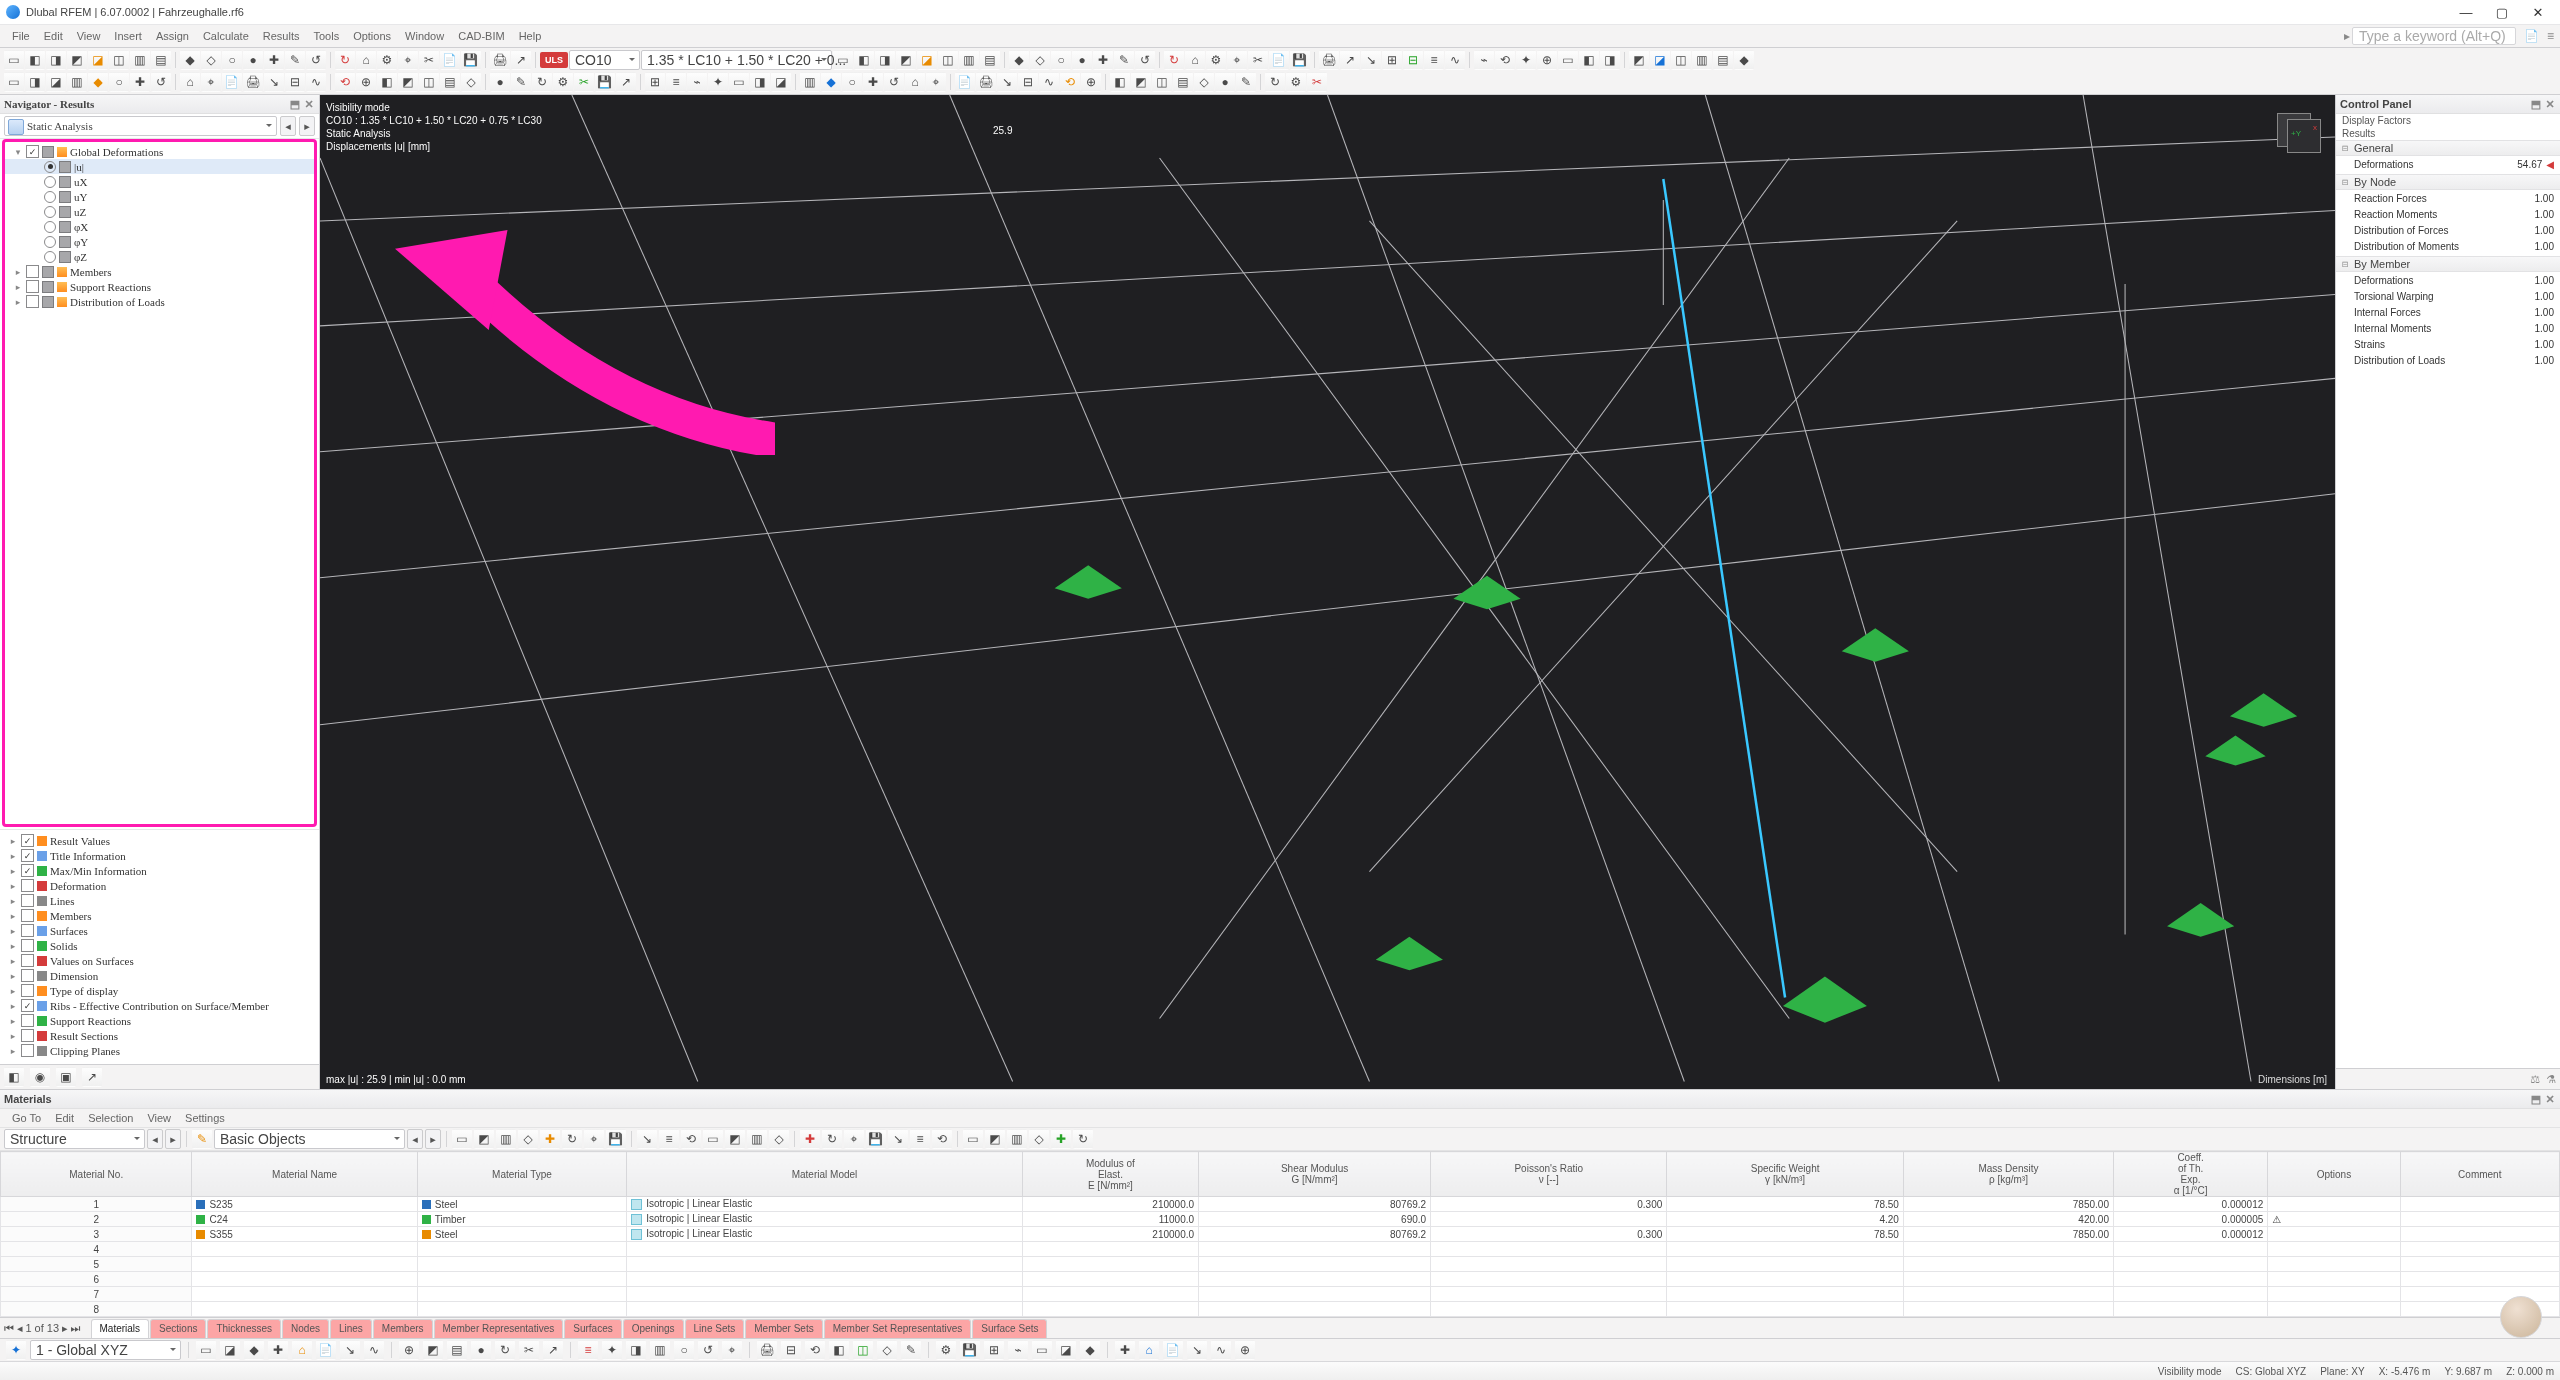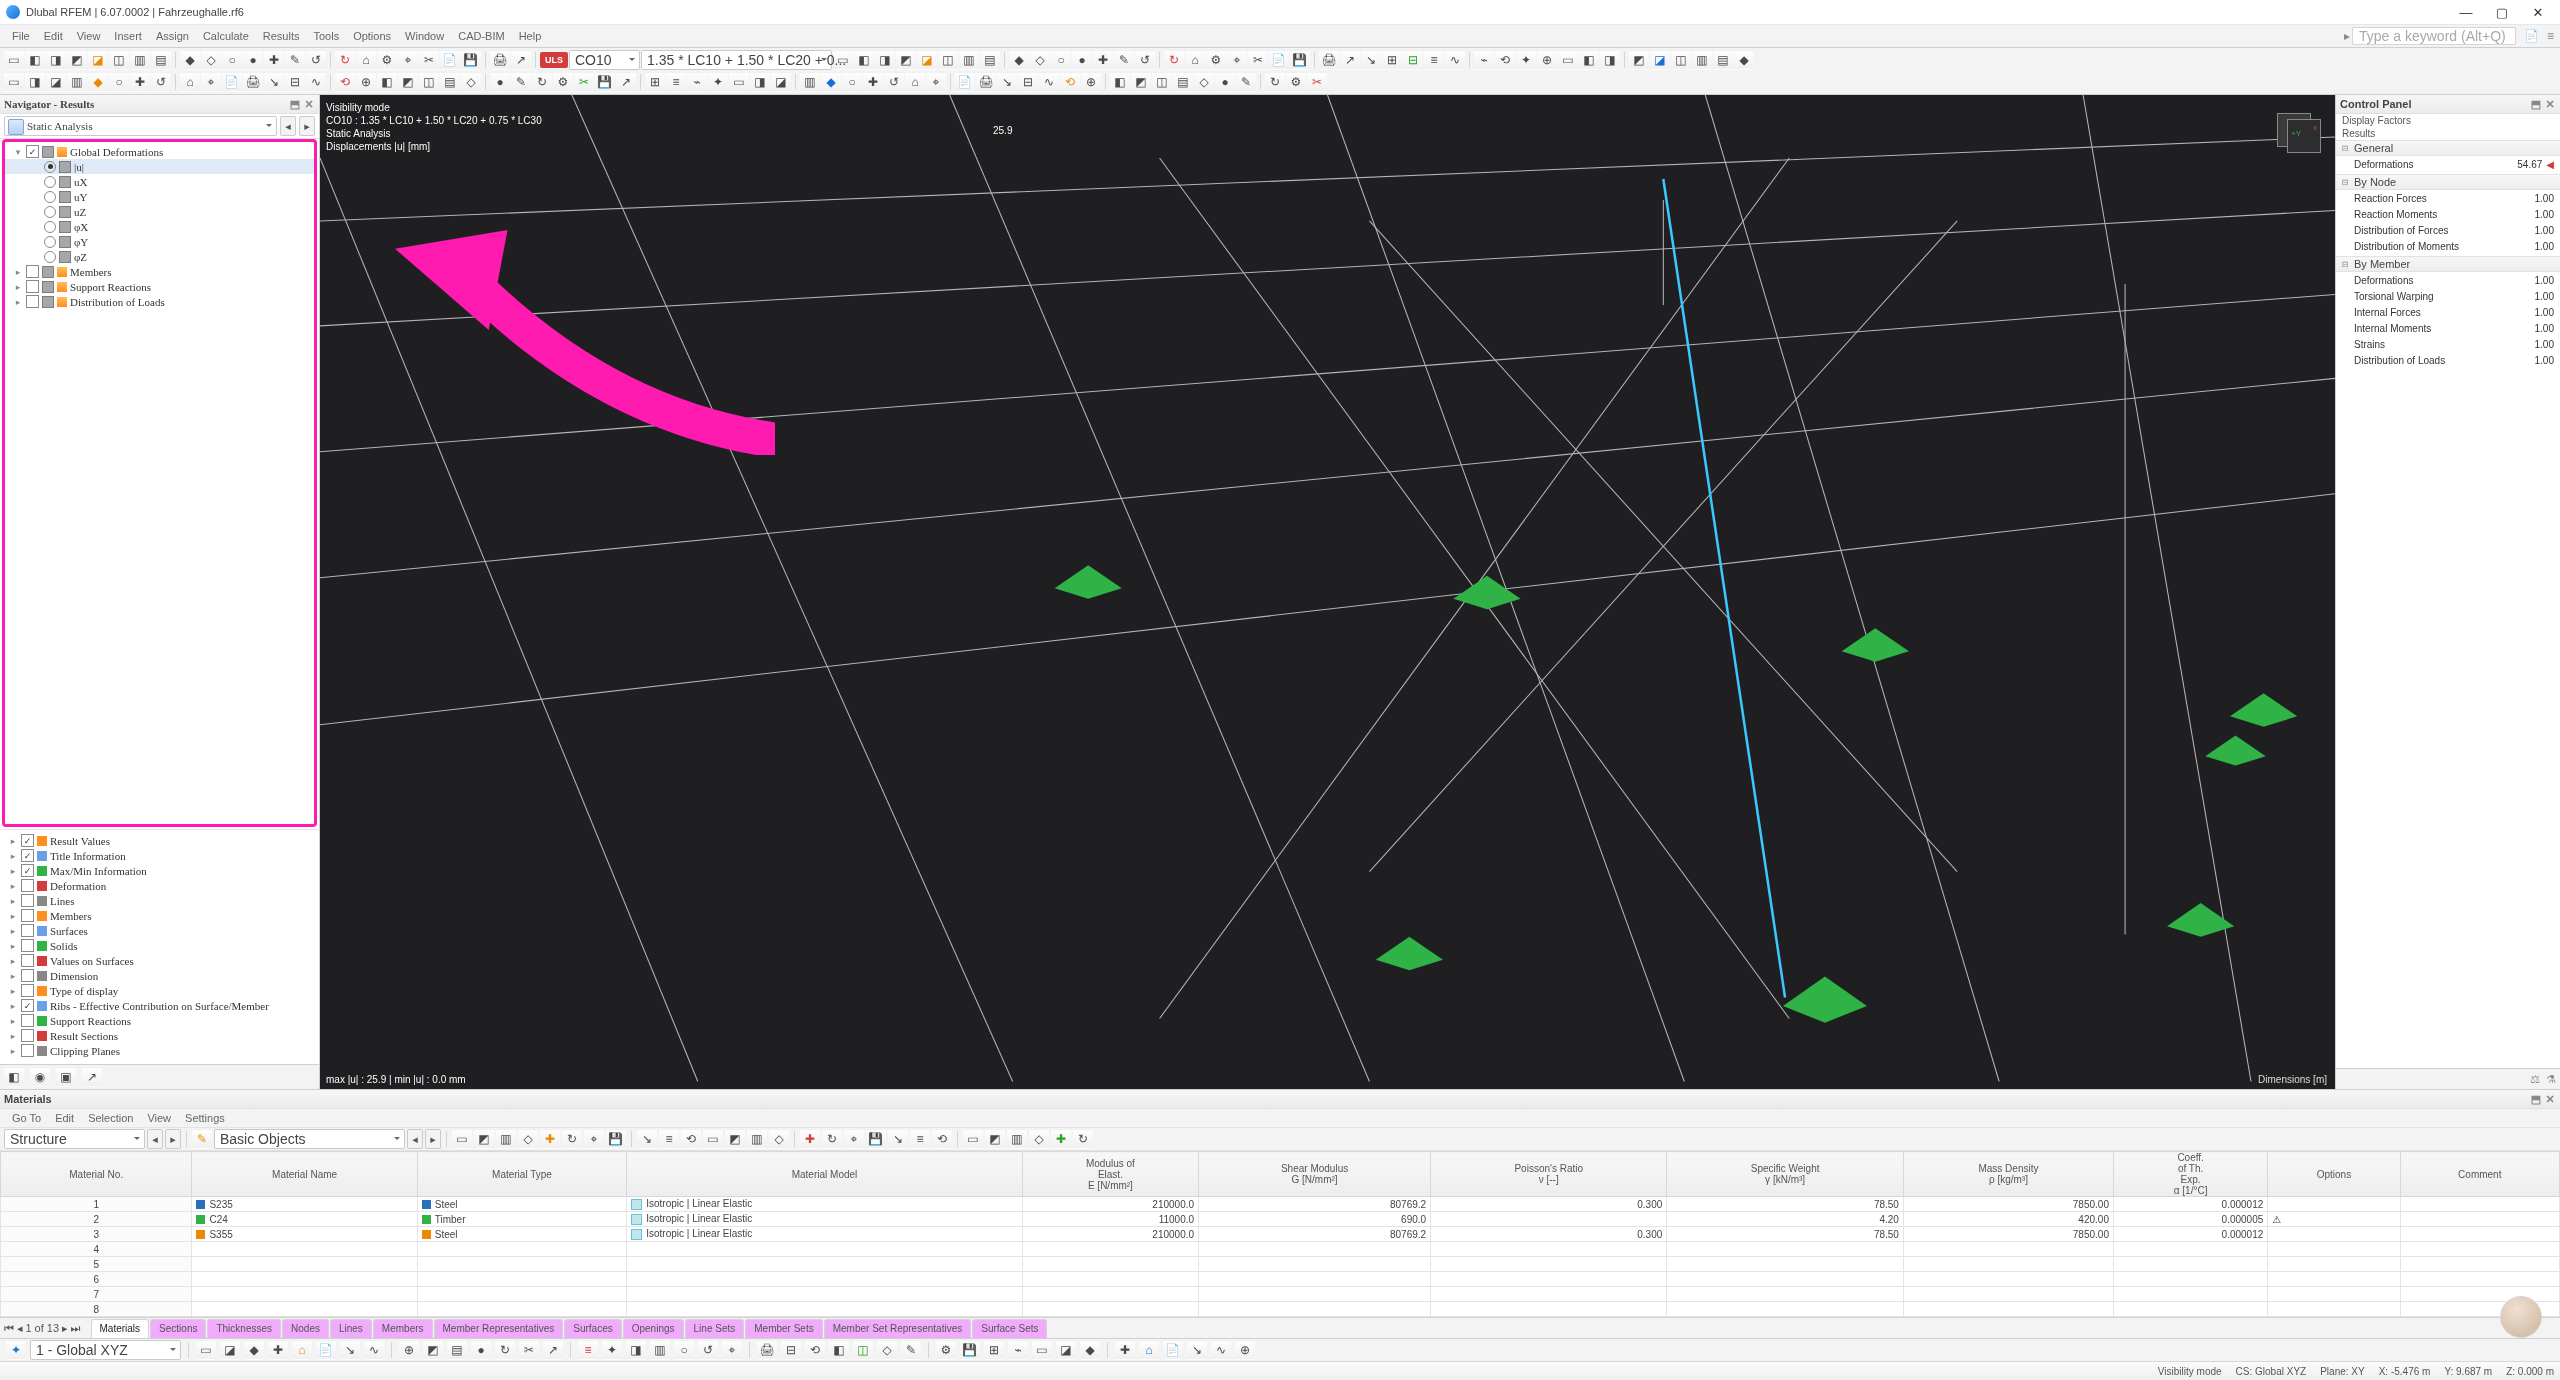--- a/index.html
+++ b/index.html
@@ -213,21 +213,21 @@
   .sw-steel{background:#2a6fba;}
   .sw-timber{background:#2fb246;}
   .sw-s355{background:#e88b00;}
   .sw-iso{width:9px;height:9px;display:inline-block;margin-right:4px;background:#bfe6ef;border:1px solid #6ec1d6;vertical-align:middle;}
 
   .tabstrip{height:20px;display:flex;align-items:center;border-top:1px solid var(--border);background:var(--panelbg);}
   .nav-controls{display:flex;align-items:center;padding:0 4px;gap:3px;color:#555;}
   .nav-controls span{font-size:11px;}
   .tabstrip .tab{
     padding:0 8px;height:18px;display:flex;align-items:center;border:1px solid #d3d3d6;border-bottom:none;
-    background:#f0abfc;color:#555;border-radius:3px 3px 0 0;margin-right:1px;font-size:10px;
+    background:#fca5a5;color:#555;border-radius:3px 3px 0 0;margin-right:1px;font-size:10px;
   }
   .tabstrip .tab.active{background:#fff;color:#222;}
 
   
   .status1{
     height:22px;border-top:1px solid var(--border);background:var(--panelbg);
     display:flex;align-items:center;padding:0 6px;gap:4px;color:#555;font-size:10px;
     overflow:hidden;
   }
   .status2{

